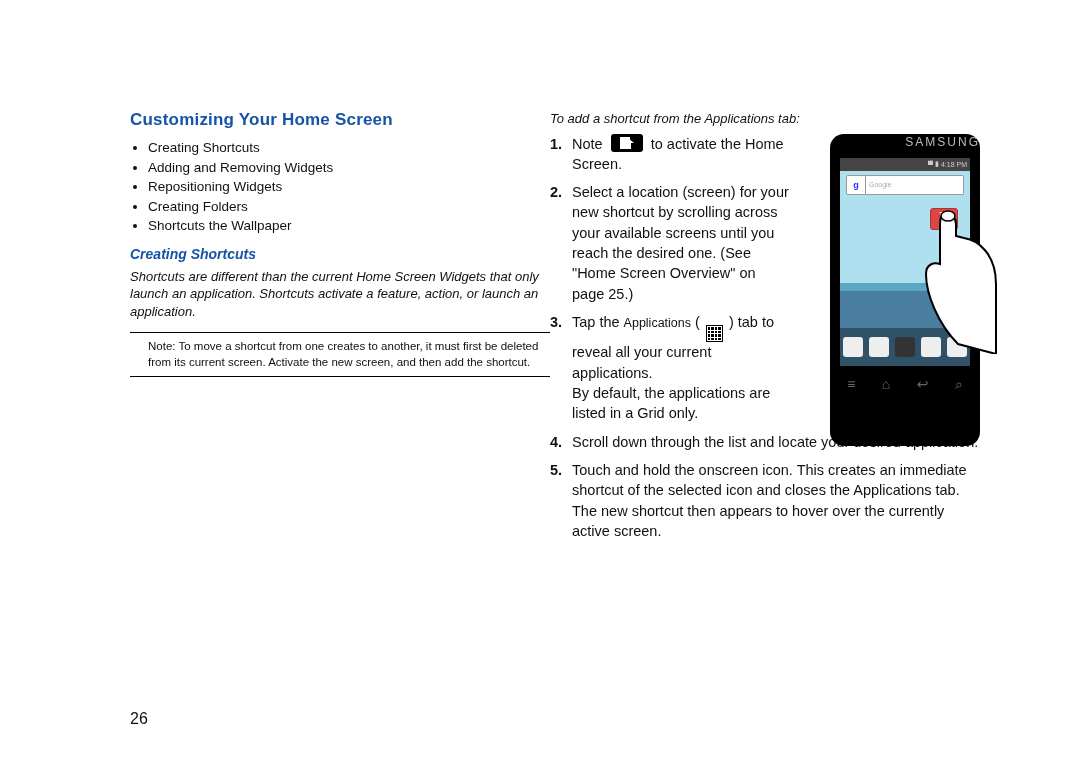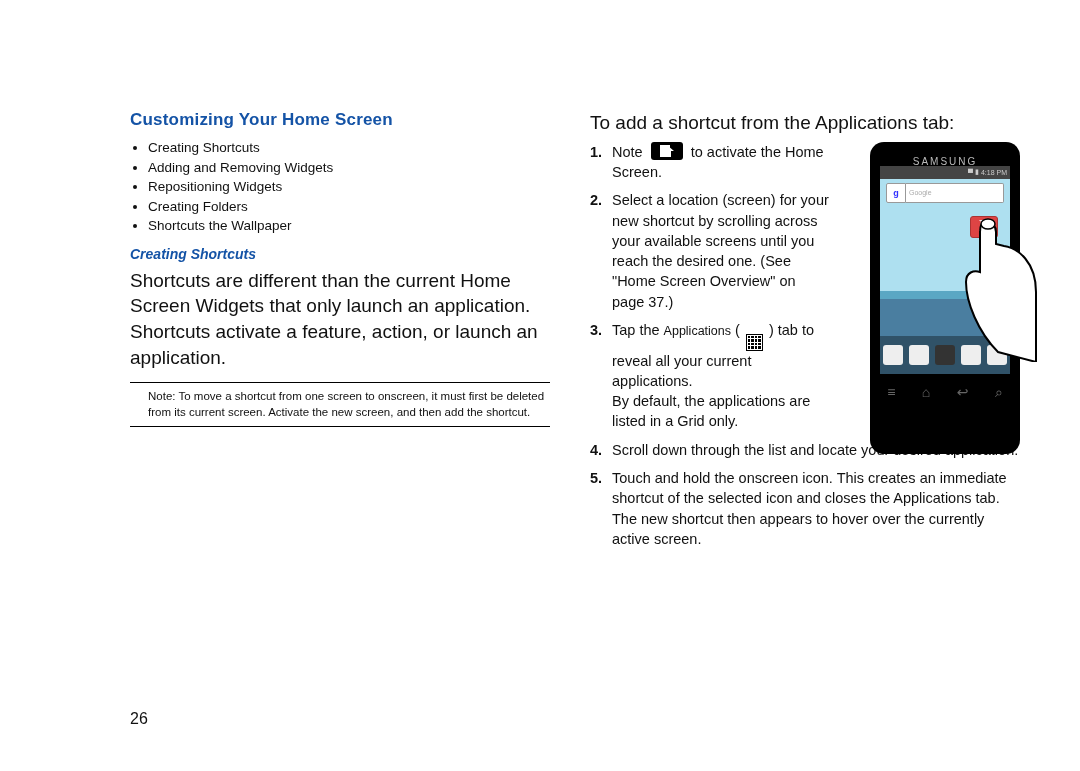--- a/index.html
+++ b/index.html
@@ -8,36 +8,35 @@
     background: #fff;
     font-family: Arial, Helvetica, sans-serif;
     color: #111;
     width: 1080px;
     height: 771px;
     overflow: hidden;
   }
   .page {
     padding: 110px 60px 0 130px;
     display: flex;
-    gap: 40px;
   }
   .col {
     flex: 1 1 0;
   }
   .col-left { max-width: 420px; }
   .col-right { max-width: 430px; }
   h2.section-hdr {
     font-family: Arial, Helvetica, sans-serif;
     font-size: 17px;
     font-weight: 700;
     color: #1453a6;
     margin: 0 0 8px 0;
     letter-spacing: 0.2px;
   }
-  p { margin: 0 0 6px 0; font-size: 19px; line-height: 1.35; }
+  p { margin: 0 0 6px 0; font-size: 13px; line-height: 1.35; font-style: italic; }
   ul.bullets { margin: 4px 0 10px 0; padding-left: 18px; }
   ul.bullets li { font-size: 13.5px; line-height: 1.45; }
   h3.subhdr {
     font-family: Arial, Helvetica, sans-serif;
     font-size: 14px;
     font-weight: 700;
     font-style: italic;
     color: #1453a6;
     margin: 4px 0 6px 0;
   }
@@ -94,24 +93,24 @@
     margin: 0 0 6px 10px;
   }
   .phone {
     width: 150px; height: 288px;
     background: #000;
     border-radius: 14px;
     position: relative;
     padding-top: 24px;
   }
   .phone .brand {
-    position: absolute; top: 14px; left: 0; right: 0;
-    text-align: center;
+    position: absolute; top: 1px; left: 0; right: 0;
+    text-align: right;
     color: #bbb;
-    font-size: 10px; letter-spacing: 2px;
+    font-size: 12px; letter-spacing: 2px;
   }
   .phone .screen {
     margin: 0 auto;
     width: 130px; height: 208px;
     background: linear-gradient(#aee0f0 0 60%, #5aa7c4 60% 64%, #4a7ea0 64% 100%);
     position: relative;
     overflow: hidden;
   }
   .phone .status { height: 13px; background:#444; color:#ccc; font-size:7px; display:flex; justify-content:flex-end; align-items:center; padding:0 3px; gap:2px;}
   .phone .search {
@@ -167,21 +166,21 @@
     <ul class="bullets">
       <li>Creating Shortcuts</li>
       <li>Adding and Removing Widgets</li>
       <li>Repositioning Widgets</li>
       <li>Creating Folders</li>
       <li>Shortcuts the Wallpaper</li>
     </ul>
     <h3 class="subhdr">Creating Shortcuts</h3>
     <p>Shortcuts are different than the current Home Screen Widgets that only launch an application. Shortcuts activate a feature, action, or launch an application.</p>
     <div class="note-box">
-      <b>Note:</b><span> To move a shortcut from one screen to onscreen, it must first be deleted from its current screen. Activate the new screen, and then add the shortcut.</span>
+      <b>Note:</b><span> To move a shortcut from one creates to another, it must first be deleted from its current screen. Activate the new screen, and then add the shortcut.</span>
     </div>
   </div>
 
   <div class="col col-right">
     <p>To add a shortcut from the Applications tab:</p>
 
     <div class="steps-with-phone">
 
       <div class="phone-wrap">
         <div class="phone">
@@ -220,21 +219,21 @@
 
       <ol class="steps">
         <li class="narrow">
           <span class="num">1.</span>
           <span class="body"><span>Note </span><span class="home-icon"><svg width="16" height="14" viewBox="0 0 16 14">
                   <path d="M8 1 L15 7 L12 7 L12 13 L4 13 L4 7 L1 7 Z" fill="#fff"></path>
                 </svg></span><span> to activate the Home Screen.</span></span>
         </li>
         <li class="narrow">
           <span class="num">2.</span>
-          <span class="body">Select a location (screen) for your new shortcut by scrolling across your available screens until you reach the desired one. (See "Home Screen Overview" on page 37.)</span>
+          <span class="body">Select a location (screen) for your new shortcut by scrolling across your available screens until you reach the desired one. (See "Home Screen Overview" on page 25.)</span>
         </li>
         <li class="narrow">
           <span class="num">3.</span>
           <span class="body"><span>Tap the </span><span class="small-bold">Applications</span> ( <span class="grid-icon"><span class="g">
                   <span></span>
                   <span></span>
                   <span></span>
                   <span></span>
                   <span></span>
                   <span></span>

